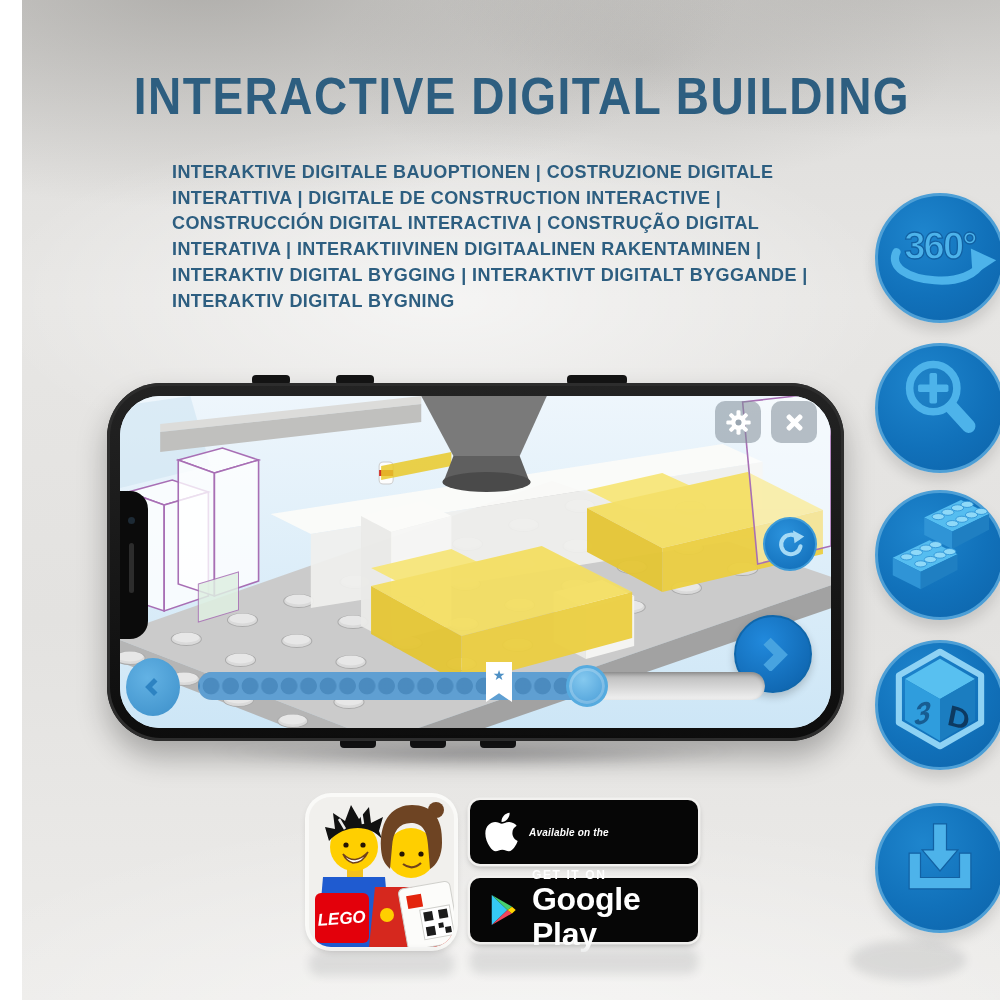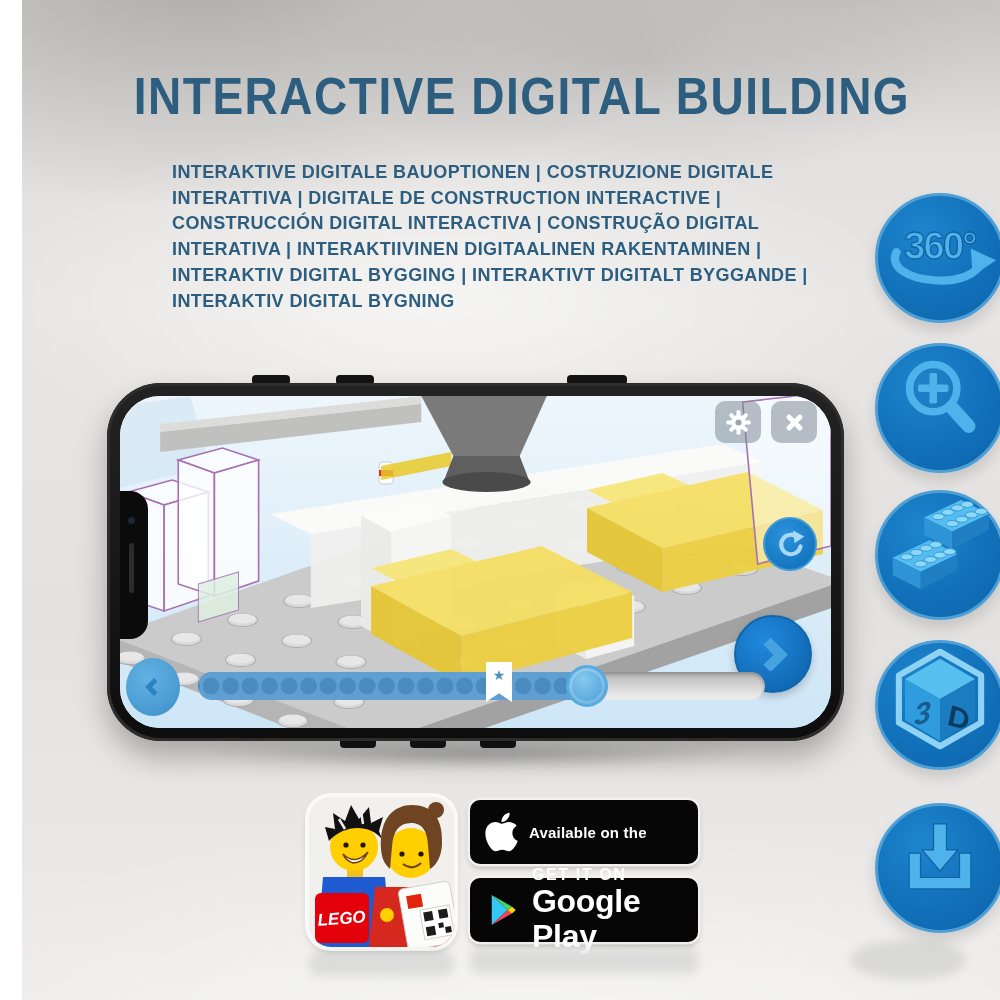--- a/index.html
+++ b/index.html
@@ -74,24 +74,24 @@
   
   .lego-icon{position:absolute;left:287px;top:797px;width:145px;height:150px;border-radius:22px;
     background:#f4f3f1;overflow:hidden;
     box-shadow:0 0 0 4px rgba(251,251,249,.95), 0 4px 9px rgba(0,0,0,.25);}
   .badge{position:absolute;left:448px;width:228px;height:64px;background:#060606;border-radius:10px;
     box-shadow:0 0 0 2.5px #f2f1ef, 0 3px 6px rgba(0,0,0,.3);
     display:flex;align-items:center;color:#fff;box-sizing:border-box;}
   .badge .bicon{margin-left:15px;flex:0 0 auto;display:flex;}
   .badge .btxt{margin-left:11px;display:flex;flex-direction:column;justify-content:center;}
   .appstore{top:800px;}
-  .appstore .l1{font-size:15px;font-weight:bold;letter-spacing:.2px;}
+  .appstore .l1{font-size:10px;font-weight:bold;letter-spacing:.2px;font-style:italic;}
   .appstore .l2{font-size:29px;font-weight:bold;letter-spacing:-.5px;line-height:1.05;}
   .gplay{top:878px;}
-  .gplay .l1{font-size:16px;letter-spacing:1.6px;font-weight:bold;}
+  .gplay .l1{font-size:12px;letter-spacing:1.6px;font-weight:bold;}
   .gplay .l2{font-size:32px;font-weight:bold;letter-spacing:-.3px;line-height:1.1;}
   .refl{position:absolute;background:#23282e;opacity:.1;filter:blur(5px);border-radius:10px;}
 </style>
 </head>
 <body>
 
 <div class="stage">
 
   <h1 class="title">INTERACTIVE DIGITAL BUILDING</h1>
   <p class="subtitle">INTERAKTIVE DIGITALE BAUOPTIONEN | COSTRUZIONE DIGITALE INTERATTIVA | DIGITALE DE CONSTRUCTION INTERACTIVE | CONSTRUCCIÓN DIGITAL INTERACTIVA | CONSTRUÇÃO DIGITAL INTERATIVA | INTERAKTIIVINEN DIGITAALINEN RAKENTAMINEN | INTERAKTIV DIGITAL BYGGING | INTERAKTIVT DIGITALT BYGGANDE | INTERAKTIV DIGITAL BYGNING</p>

